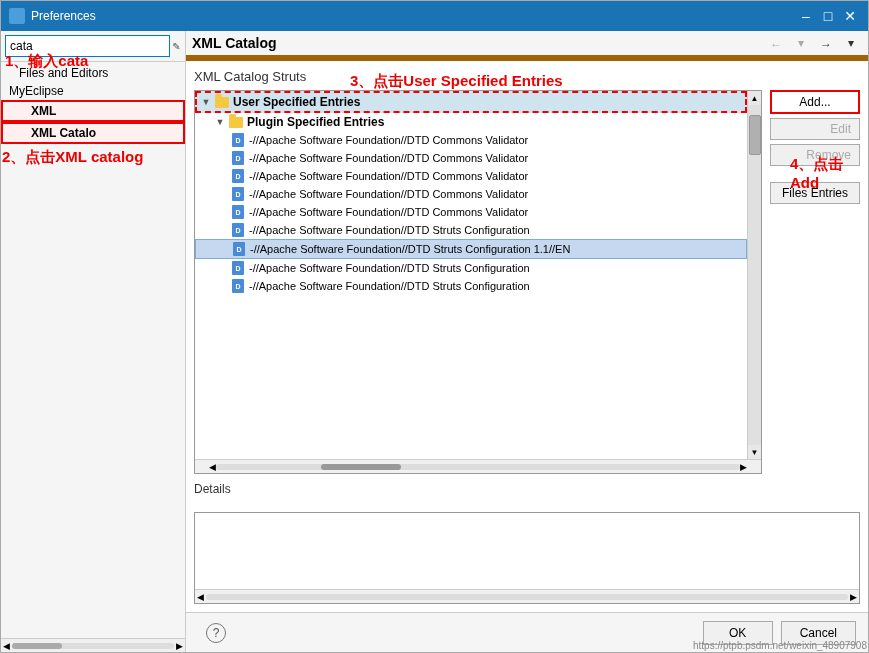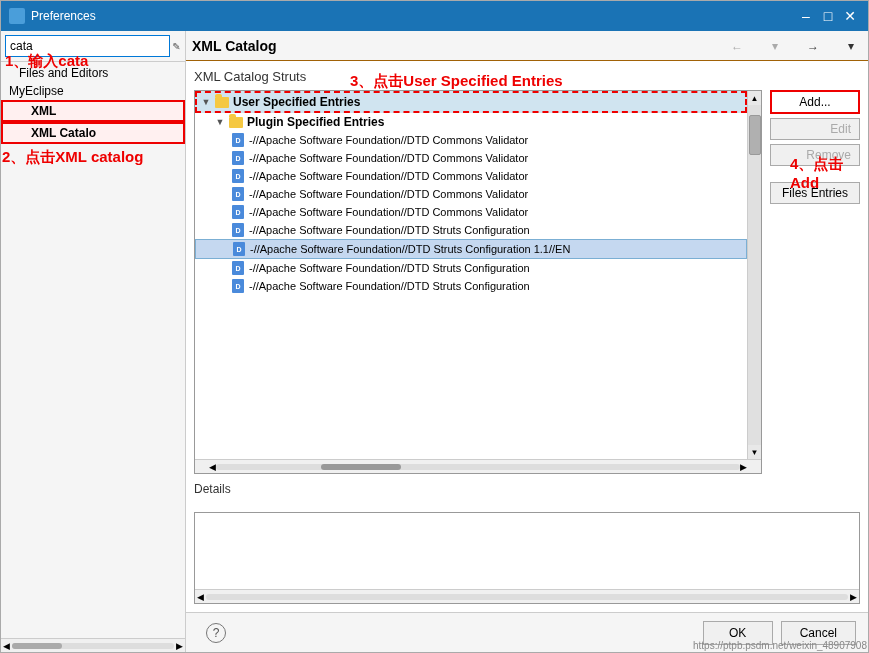--- a/index.html
+++ b/index.html
@@ -142,25 +142,25 @@
       flex: 1;
       display: flex;
       flex-direction: column;
       background: #fff;
     }
 
     
     .right-toolbar {
       height: 30px;
       background: #f5f5f5;
-      border-bottom: 1px solid #a16207;
+      border-bottom: 6px solid #a16207;
       display: flex;
       align-items: center;
       padding: 0 6px;
-      gap: 16px;
+      gap: 3px;
     }
 
     .right-toolbar-title {
       font-size: 14px;
       font-weight: bold;
       flex: 1;
     }
 
     .toolbar-nav-btn {
       width: 22px;

